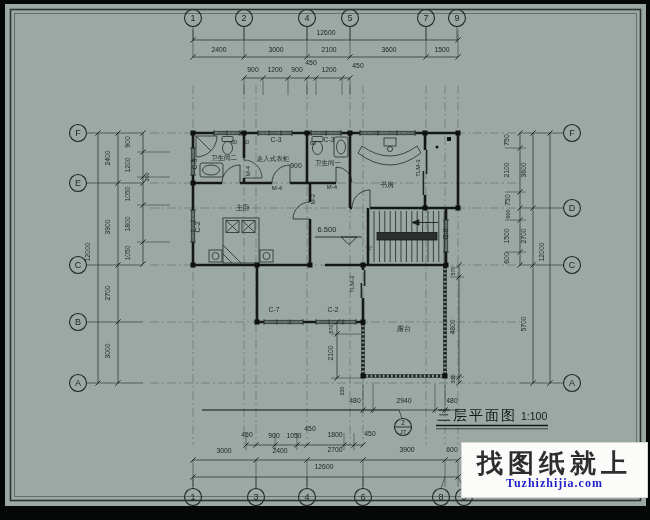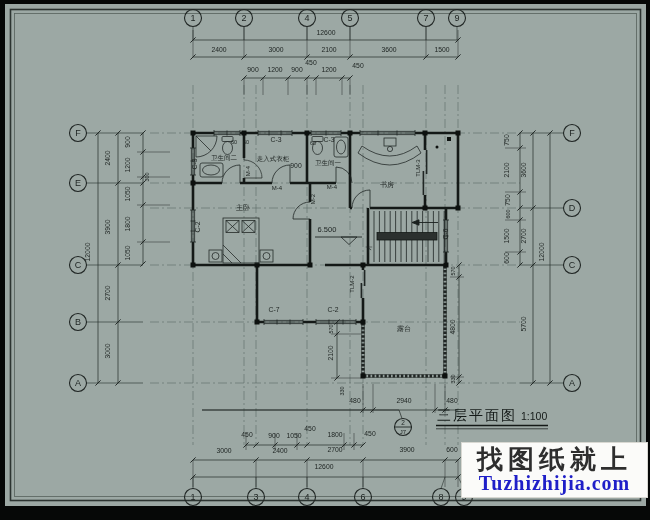--- a/index.html
+++ b/index.html
@@ -6,21 +6,21 @@
   .stage{position:relative;width:650px;height:520px;background:#060807;overflow:hidden;
          font-family:"Liberation Sans",sans-serif;}
   .stage svg{position:absolute;left:0;top:0;}
   text{fill:#1d2321;}
   .watermark{position:absolute;left:461px;top:442px;width:187px;height:56px;
              background:#fbfbf9;border:1px solid #d8d8d2;box-sizing:border-box;
              display:flex;flex-direction:column;justify-content:center;align-items:center;
              line-height:1.02;}
   .wm1{font-family:"Liberation Serif",serif;font-size:26px;font-weight:bold;color:#2e2e2e;
        letter-spacing:5px;white-space:nowrap;}
-  .wm2{font-family:"Liberation Serif",serif;font-size:20px;font-weight:bold;color:#1f1fc8;
+  .wm2{font-family:"Liberation Serif",serif;font-size:12px;font-weight:bold;color:#1f1fc8;
        letter-spacing:1px;white-space:nowrap;}
   .title-text{font-size:14px;letter-spacing:2px;fill:#141a18;}
   .title-scale{font-size:10.5px;fill:#141a18;}
 </style>
 </head>
 <body>
 
 <div class="stage">
 <svg width="650" height="520" viewBox="0 0 650 520">
 

